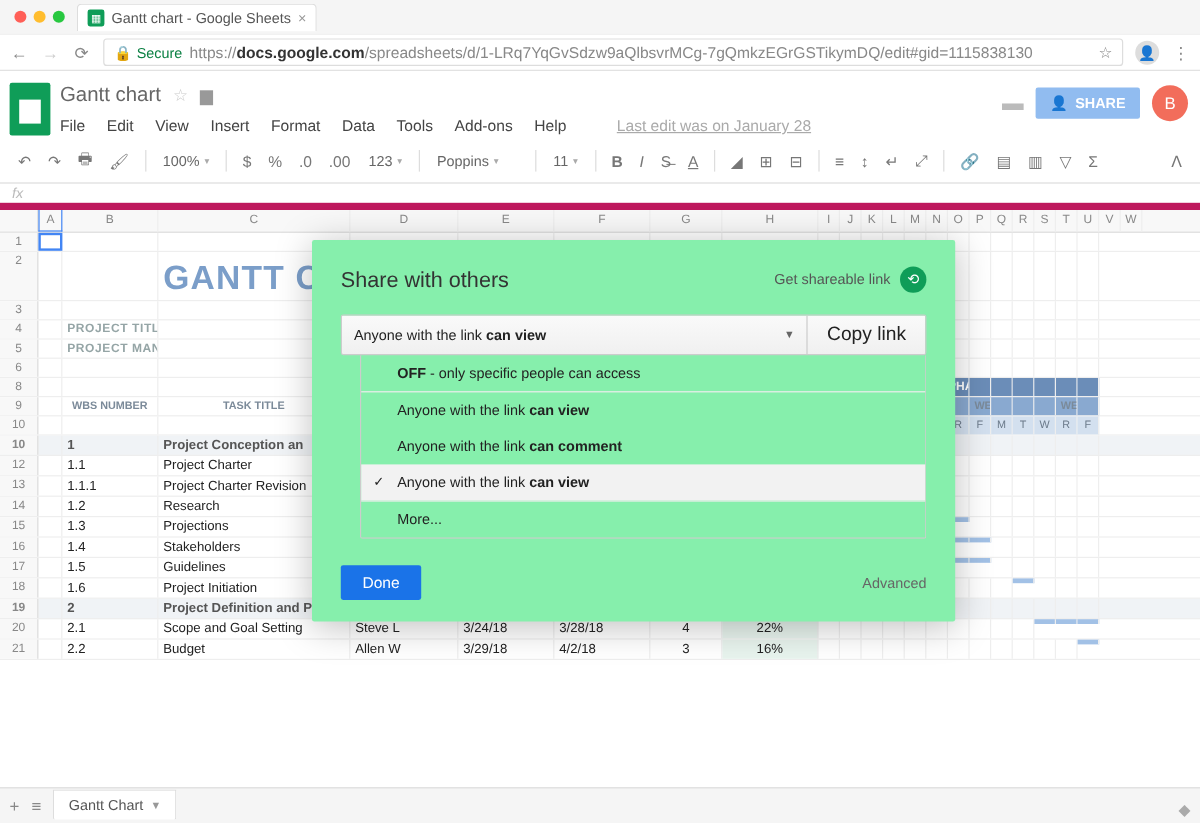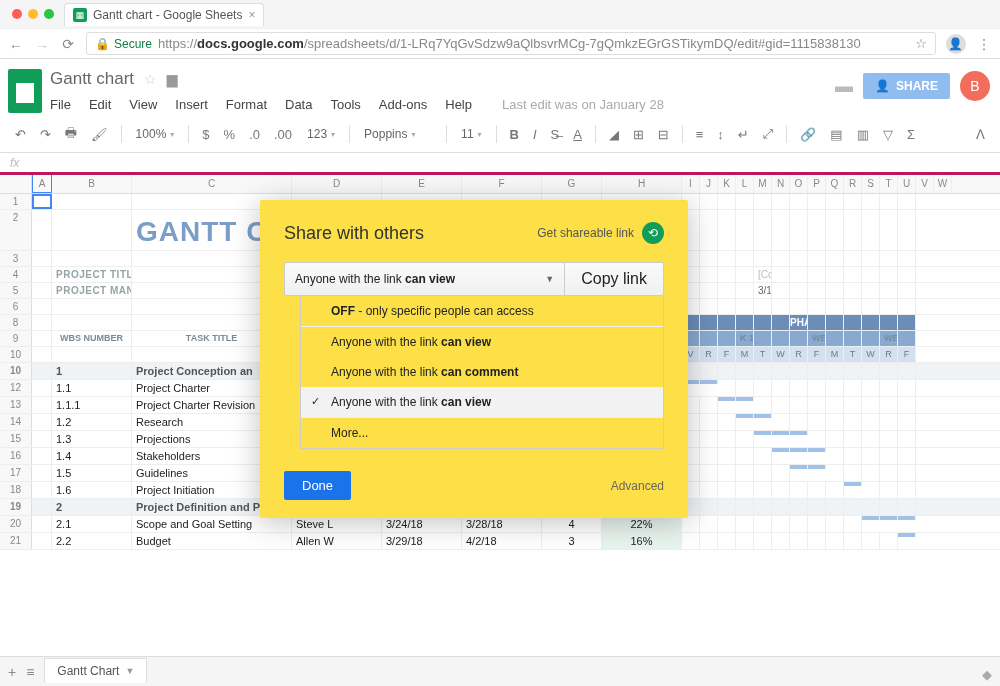--- a/index.html
+++ b/index.html
@@ -27,34 +27,34 @@
 .app-header { display: flex; align-items: flex-start; padding: 6px 10px 0 8px; gap: 8px; }
 .sheets-logo { width: 34px; height: 44px; background: #0f9d58; border-radius: 2px; position: relative; margin-top: 4px; }
 .sheets-logo::after { content: ''; position: absolute; top: 14px; left: 8px; right: 8px; bottom: 10px; background: #fff; }
 .doc-area { flex: 1; }
 .doc-title-row { display: flex; align-items: center; gap: 10px; padding: 4px 0; }
 .doc-title { font-size: 17px; color: #666; }
 .title-star { color: #ccc; font-size: 14px; }
 .title-folder { color: #999; font-size: 14px; }
 .menu-bar { display: flex; gap: 18px; font-size: 13px; color: #444; padding: 4px 0; }
 .menu-item { cursor: pointer; }
-.last-edit { color: #aaa; margin-left: 12px; }
+.last-edit { color: #aaa; text-decoration: underline; margin-left: 24px; }
 .header-right { display: flex; align-items: center; gap: 10px; padding-top: 6px; }
 .comments-ico { color: #bbb; font-size: 18px; }
 .share-btn { background: #91bcf0; color: #fff; padding: 6px 12px; border-radius: 2px; font-size: 12px; font-weight: bold; display: flex; align-items: center; gap: 6px; }
 .avatar-b { width: 30px; height: 30px; border-radius: 50%; background: #f26d5b; color: #fff; display: flex; align-items: center; justify-content: center; font-size: 14px; }
 
 
 .toolbar { display: flex; align-items: center; padding: 4px 10px; gap: 4px; border-bottom: 1px solid #ddd; font-size: 12px; color: #666; }
 .tb-btn { padding: 3px 5px; color: #777; font-size: 13px; }
 .tb-sep { width: 1px; height: 18px; background: #ddd; margin: 0 4px; }
 .tb-sel { padding: 2px 6px; display: flex; align-items: center; gap: 4px; }
 .tb-sel::after { content: '▾'; font-size: 8px; color: #aaa; }
 
-.fx-bar { display: flex; align-items: center; padding: 2px 10px; border-bottom: 3px solid #be185d; height: 22px; }
+.fx-bar { display: flex; align-items: center; padding: 2px 10px; border-bottom: 6px solid #be185d; height: 22px; }
 .fx-label { font-style: italic; color: #bbb; font-size: 12px; }
 
 
 .sheet-wrap { position: relative; overflow: hidden; }
 .col-headers { display: flex; border-bottom: 1px solid #ddd; background: #f8f8f8; font-size: 10px; color: #888; }
 .rowh-corner { width: 32px; border-right: 1px solid #ddd; }
 .ch { text-align: center; border-right: 1px solid #eee; padding: 3px 0; }
 .ch-A { width: 20px; border: 1px solid #4285f4; border-top: none; }
 .ch-B { width: 80px; } .ch-C { width: 160px; } .ch-D { width: 90px; } .ch-E { width: 80px; } .ch-F { width: 80px; } .ch-G { width: 60px; } .ch-H { width: 80px; }
 .ch-narrow { width: 18px; }
@@ -76,21 +76,21 @@
 .week-hdr { background: #89a9d0; color: #fff; text-align: center; font-size: 10px; font-weight: bold; }
 .day-hdr { background: #d3e0ef; color: #6b7a8a; text-align: center; font-size: 9px; }
 .col-hdr-row .cell { font-size: 9px; font-weight: bold; color: #7b8a99; text-align: center; }
 .group-row { background: #f0f3f6; font-weight: bold; }
 .group-row .cell { color: #555; }
 .pct-green { background: #c9e8d9; }
 .pct-light { background: #e8f4ee; }
 .gantt-bar { background: #a2c1e6; height: 100%; }
 
 
-.modal { position: absolute; top: 200px; left: 260px; width: 428px; background: #fde047; border-radius: 2px; box-shadow: 0 4px 30px rgba(0,0,0,0.25); padding: 22px 24px 18px; }
+.modal { position: absolute; top: 200px; left: 260px; width: 536px; background: #86efac; border-radius: 2px; box-shadow: 0 4px 30px rgba(0,0,0,0.25); padding: 22px 24px 18px; }
 .modal-hdr { display: flex; justify-content: space-between; align-items: center; margin-bottom: 18px; }
 .modal-title { font-size: 18px; color: #333; }
 .share-link { display: flex; align-items: center; gap: 8px; font-size: 12px; color: #555; }
 .link-ico { width: 22px; height: 22px; border-radius: 50%; background: #0f9d58; color: #fff; display: flex; align-items: center; justify-content: center; font-size: 12px; }
 .link-sharing-row { font-size: 12px; color: #555; margin-bottom: 8px; }
 .link-sharing-row a { color: #1a73e8; text-decoration: none; margin-left: 6px; }
 .share-ctrl { display: flex; border: 1px solid #ccc; border-radius: 2px; background: linear-gradient(#fafafa,#f0f0f0); }
 .share-dd { flex: 1; padding: 7px 10px; font-size: 12px; display: flex; align-items: center; justify-content: space-between; border-right: 1px solid #ccc; }
 .share-dd .arrow { font-size: 9px; color: #666; }
 .copy-btn { padding: 7px 16px; font-size: 16px; }

